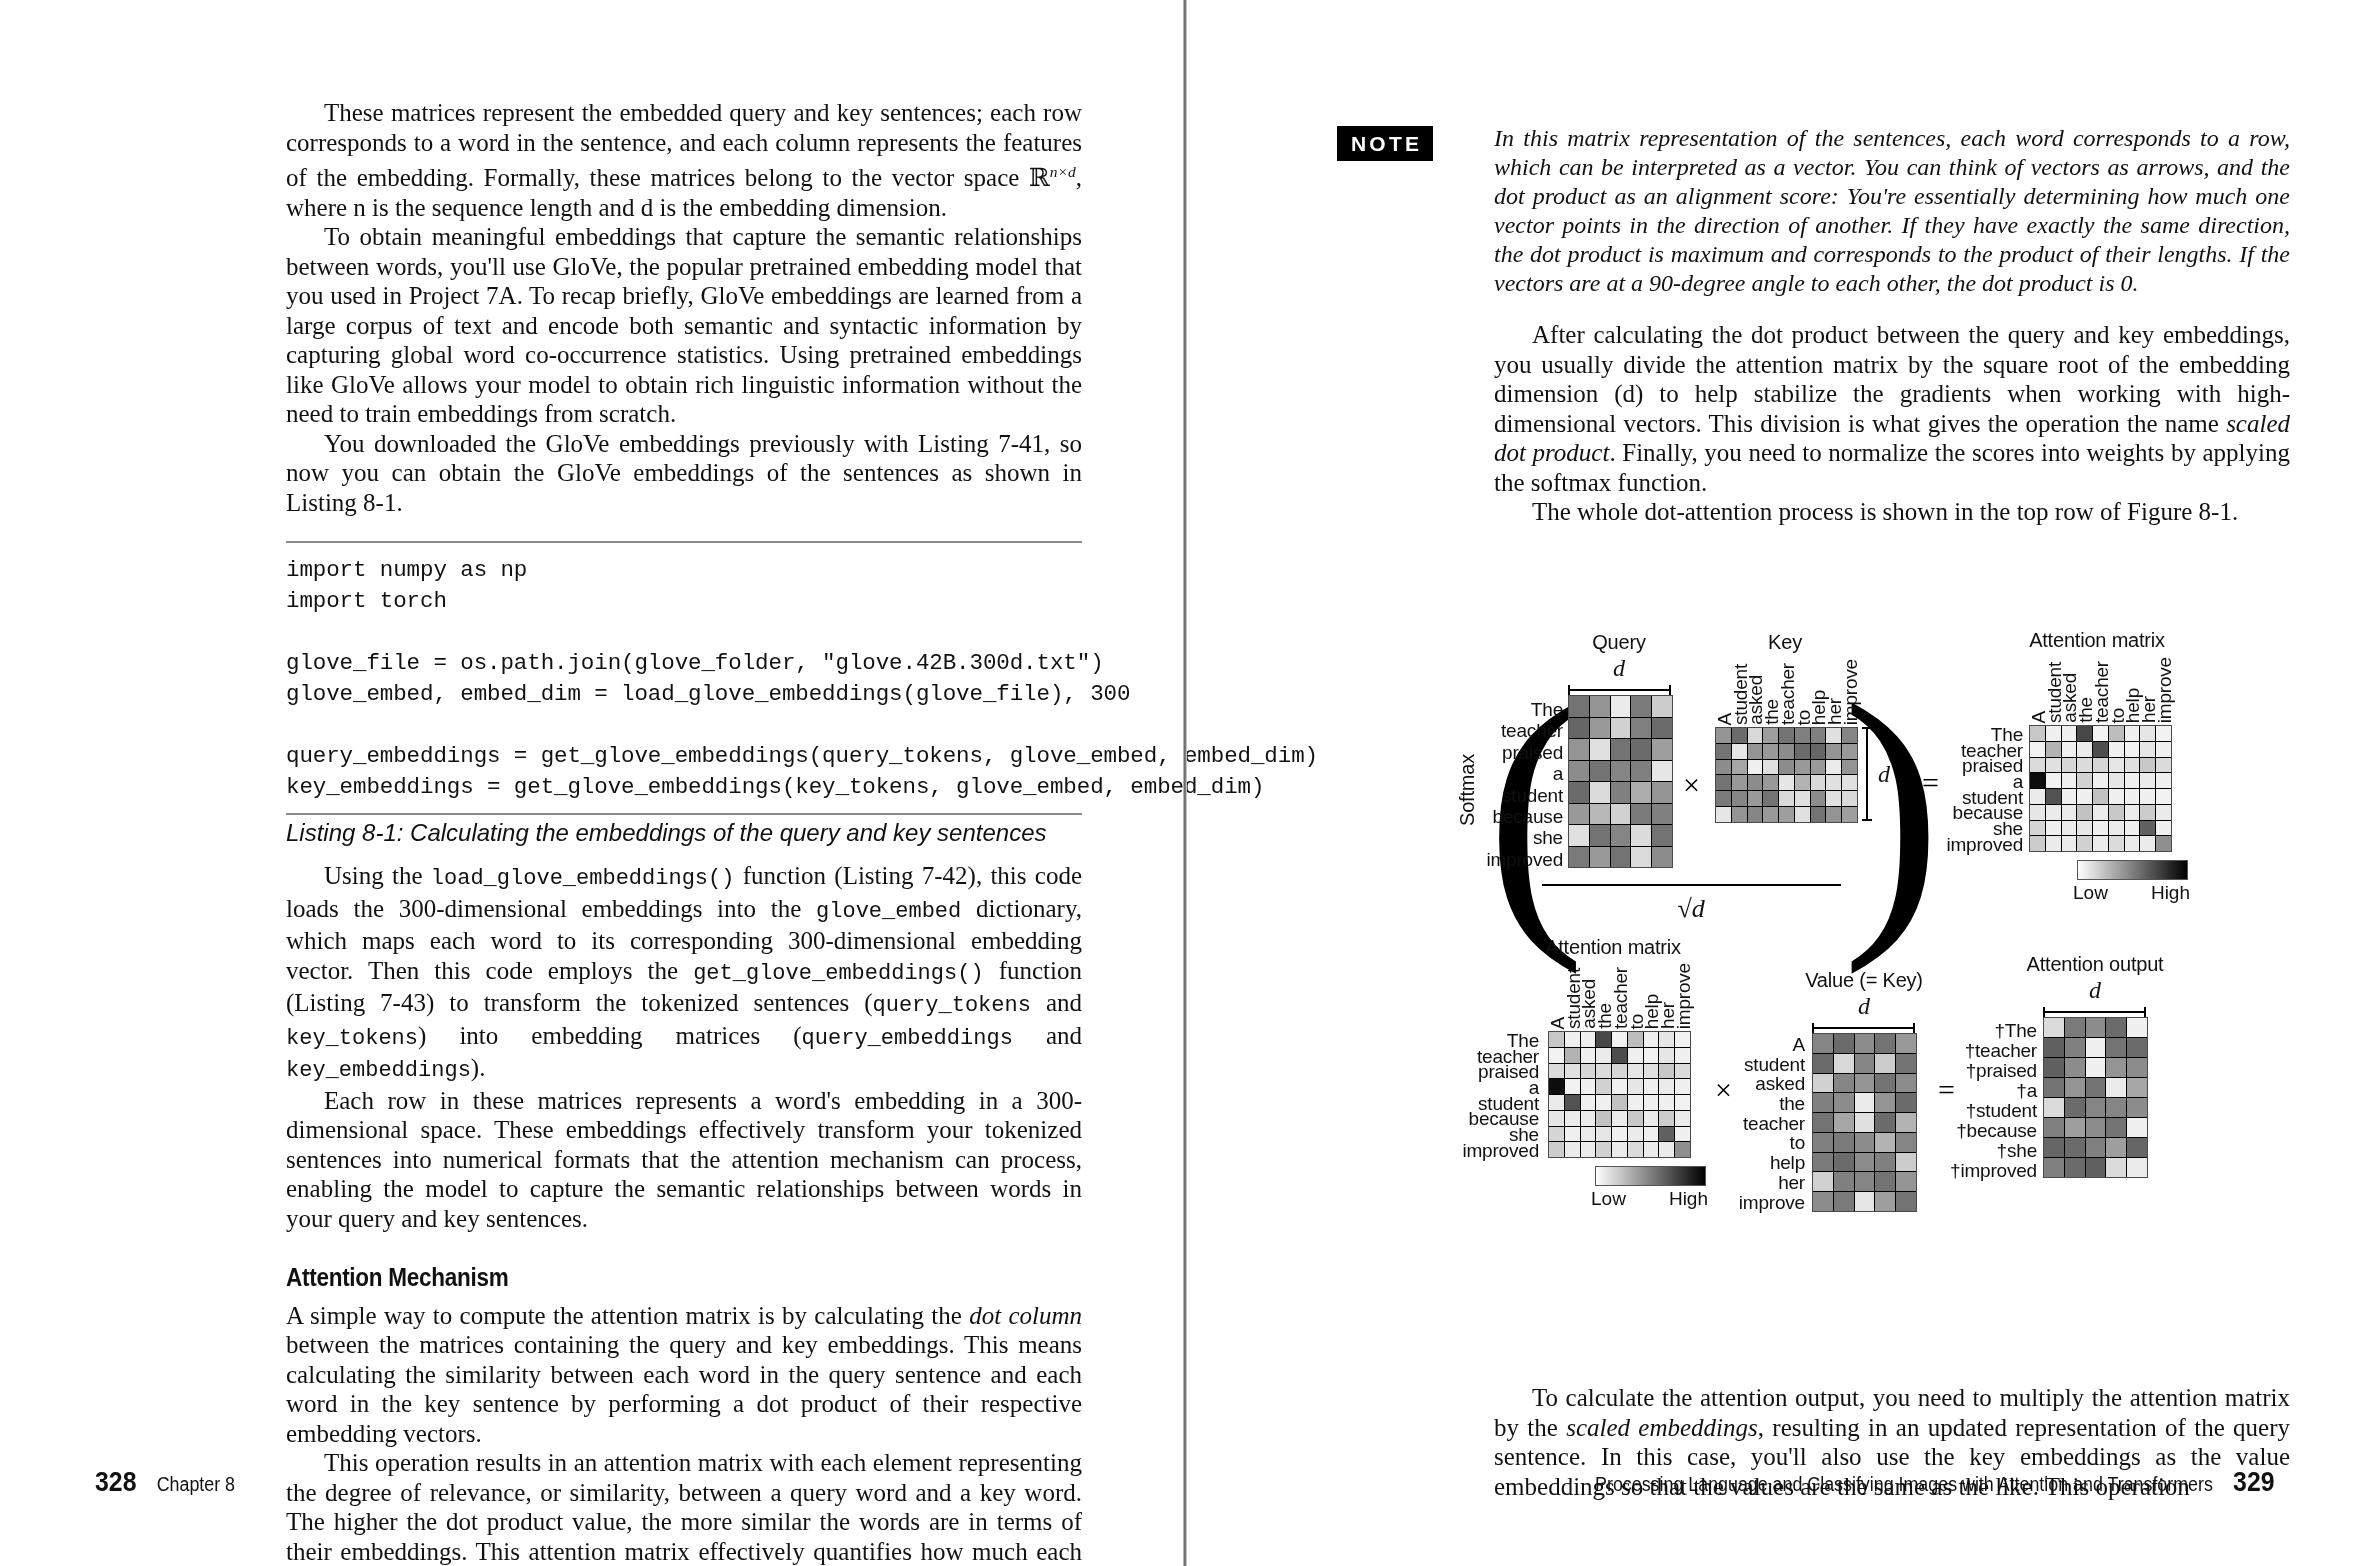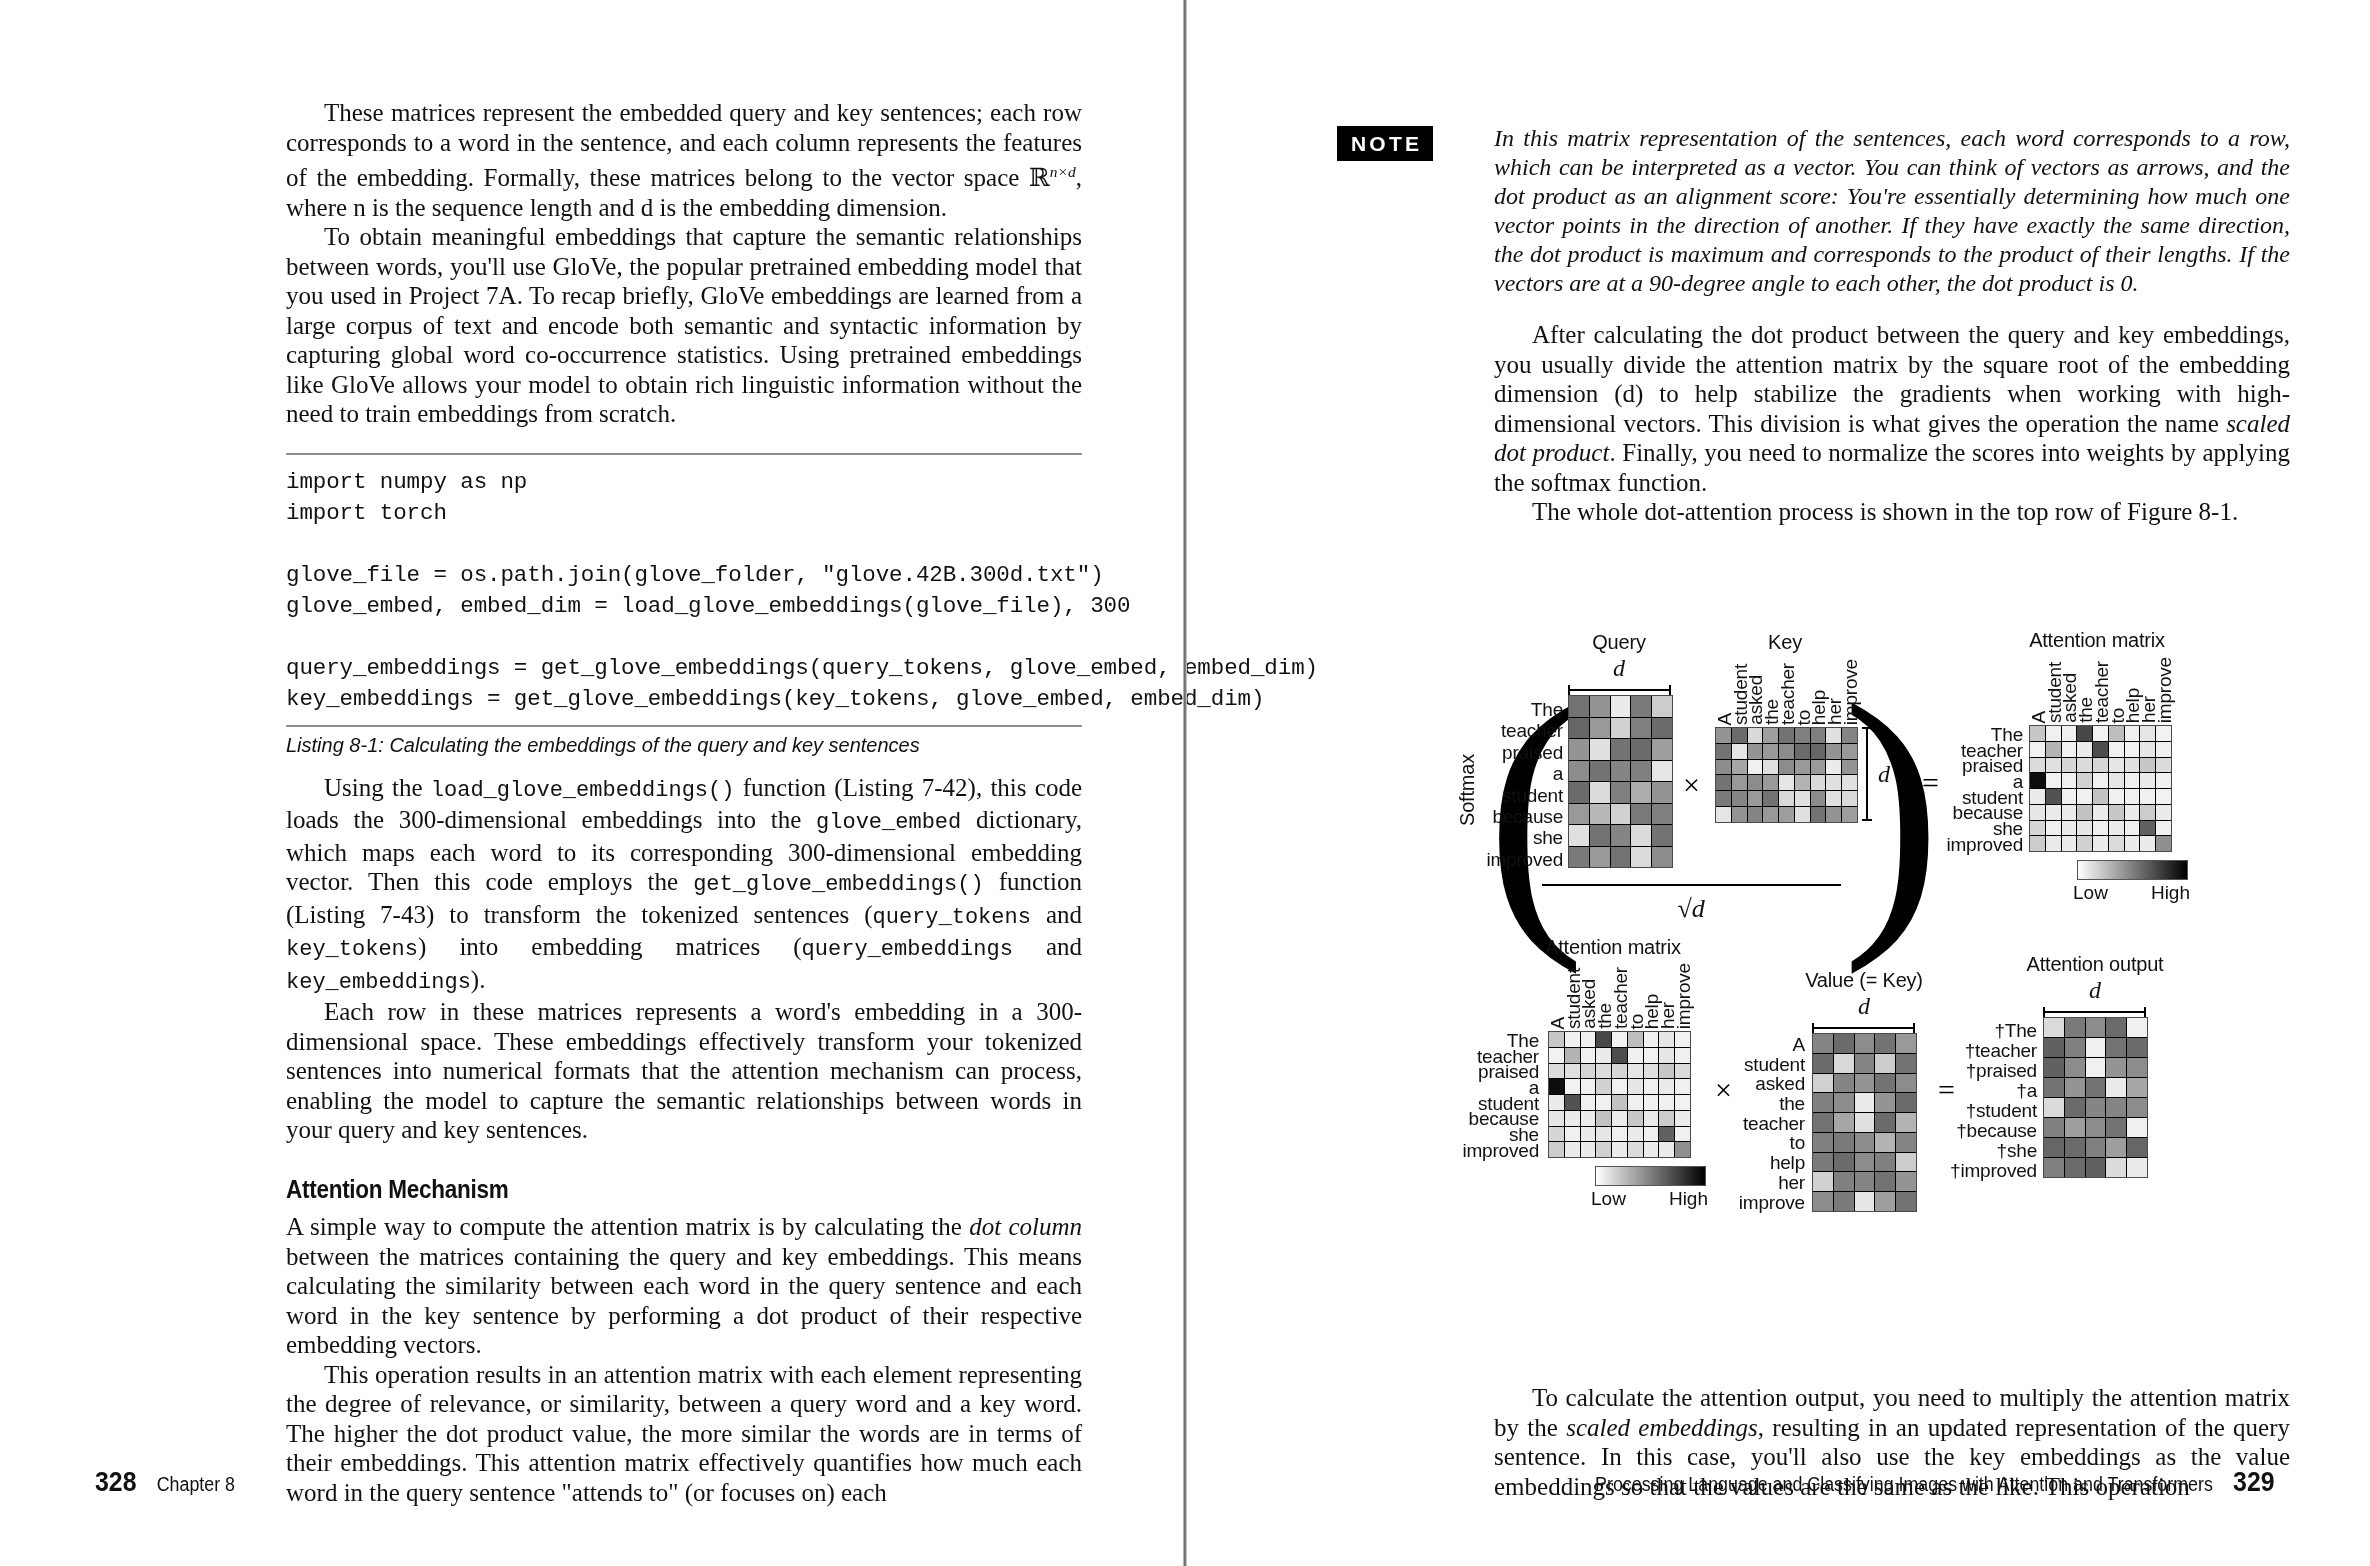--- a/index.html
+++ b/index.html
@@ -51,21 +51,21 @@
     font-family: "Liberation Mono", monospace;
     font-size: 22.5px;
     line-height: 31px;
     white-space: pre;
     margin: 12px 0 8px 0;
     letter-spacing: -0.1px;
   }
   .caption-italic {
     font-family: "Liberation Sans", sans-serif;
     font-style: italic;
-    font-size: 20px;
+    font-size: 24px;
     line-height: 28px;
     margin: 4px 0 0 0;
     text-indent: 0;
     text-align: left;
   }
   .h2 {
     font-family: "Liberation Sans", sans-serif;
     font-weight: bold;
     font-size: 25px;
     letter-spacing: -0.3px;
@@ -197,20 +197,21 @@
 
 <div class="spread">
 
   <div class="page page-left">
     <div class="col">
 
       <p><span>These matrices represent the embedded query and key sentences; each row corresponds to a word in the sentence, and each column represents the features of the embedding. Formally, these matrices belong to the vector space </span><span style="font-family:'DejaVu Serif',serif;">ℝ</span><sup class="sm">n×d</sup><span>, where n is the sequence length and d is the embedding dimension.</span></p>
 
       <p>To obtain meaningful embeddings that capture the semantic relationships between words, you'll use GloVe, the popular pretrained embedding model that you used in Project 7A. To recap briefly, GloVe embeddings are learned from a large corpus of text and encode both semantic and syntactic information by capturing global word co-occurrence statistics. Using pretrained embeddings like GloVe allows your model to obtain rich linguistic information without the need to train embeddings from scratch.</p>
 
+      <p>You downloaded the GloVe embeddings previously with Listing 7-41, so now you can obtain the GloVe embeddings of the sentences as shown in Listing 8-1.</p>
 
       <div class="gap-sm"></div>
       <div class="rule"></div>
       <div class="code">import numpy as np
 import torch
 
 glove_file = os.path.join(glove_folder, "glove.42B.300d.txt")
 glove_embed, embed_dim = load_glove_embeddings(glove_file), 300
 
 query_embeddings = get_glove_embeddings(query_tokens, glove_embed, embed_dim)

